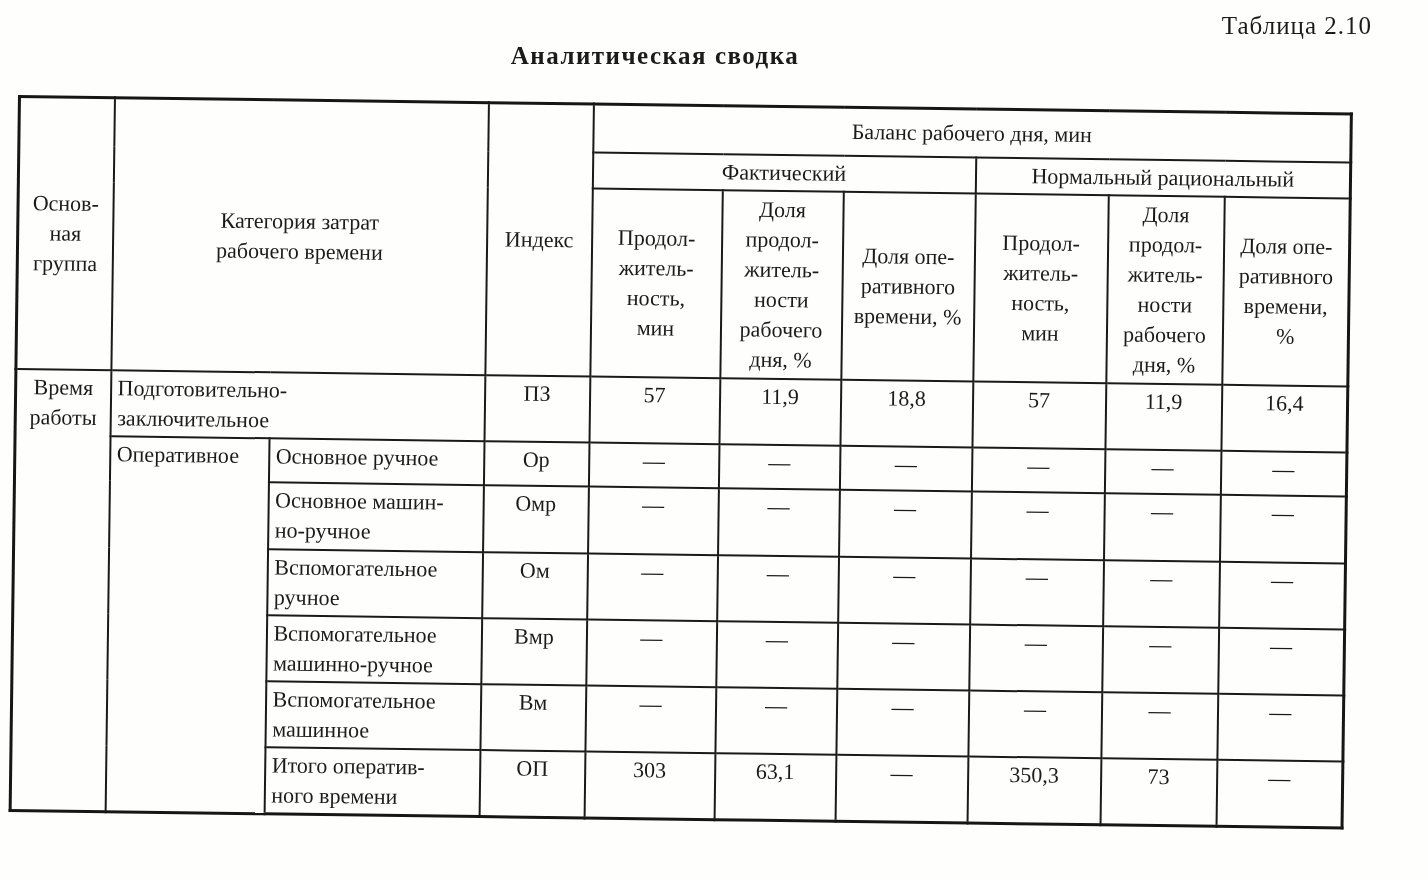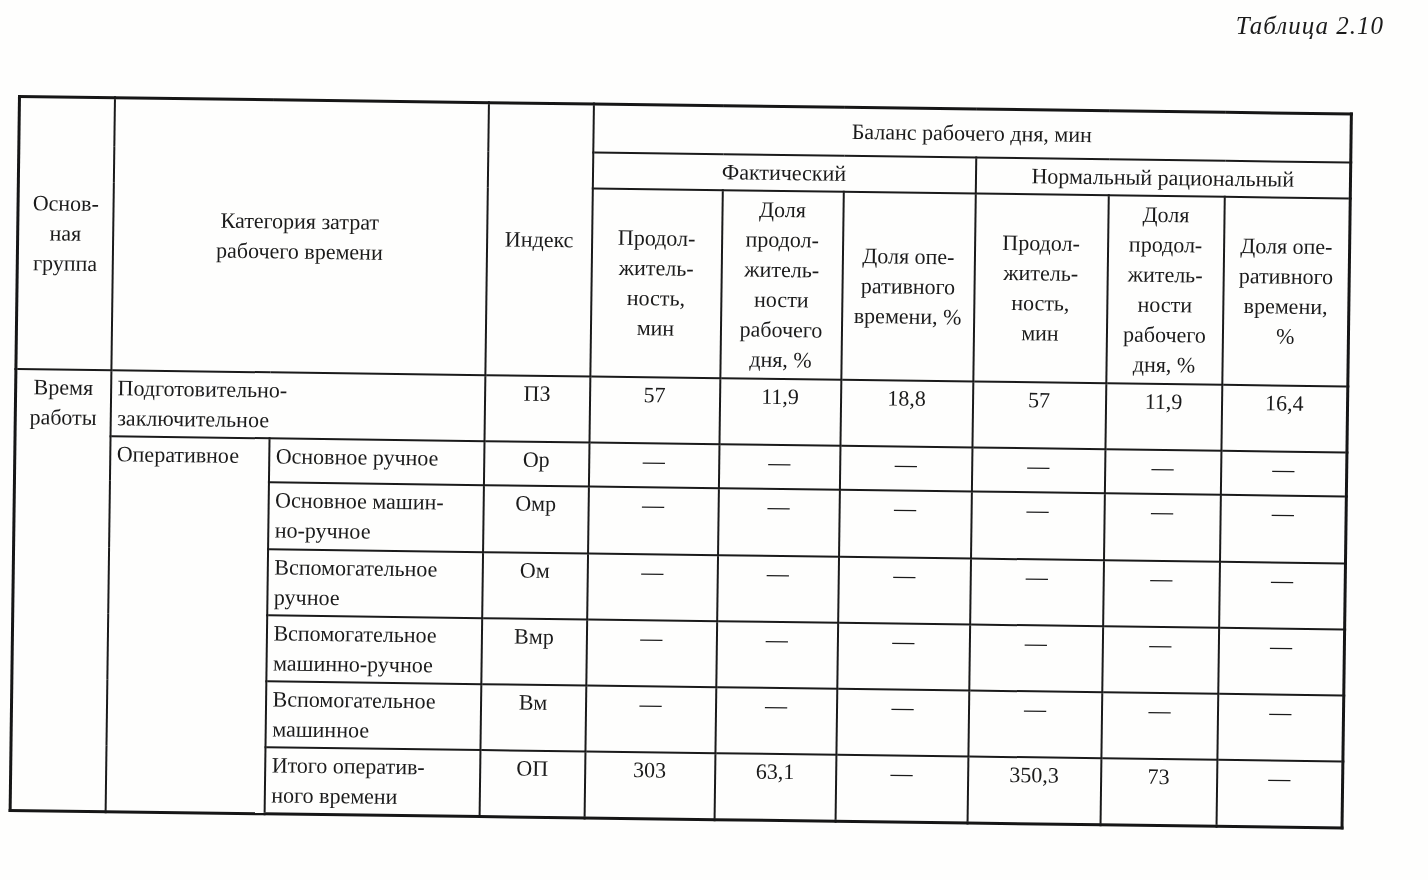--- a/index.html
+++ b/index.html
@@ -12,22 +12,21 @@
     width: 1428px;
     height: 880px;
     background: #fefefd;
     font-family: "Liberation Serif", serif;
     color: #1b1b1b;
     overflow: hidden;
   }
   .table-caption {
     position: absolute;
     top: 12px;
-    right: 44px;
-    font-style: italic;
+    right: 56px;
     font-size: 25px;
     letter-spacing: 1px;
   }
   .doc-title {
     position: absolute;
     top: 42px;
     left: 18px;
     width: 1274px;
     text-align: center;
     font-weight: bold;
@@ -75,20 +74,21 @@
   tr.r5 { height: 64px; }
   tr.r6 { height: 62px; }
 </style>
 </head>
 <body>
 
 <div class="page">
 
   <div class="table-caption">Таблица 2.10</div>
 
+  <div class="doc-title">Аналитическая сводка</div>
 
   <div class="tablewrap">
     <table class="an-table">
       <colgroup>
         <col style="width:95px">
           <col style="width:159px">
           <col style="width:215px">
         <col style="width:105px">
           <col style="width:130px">
           <col style="width:121px">

